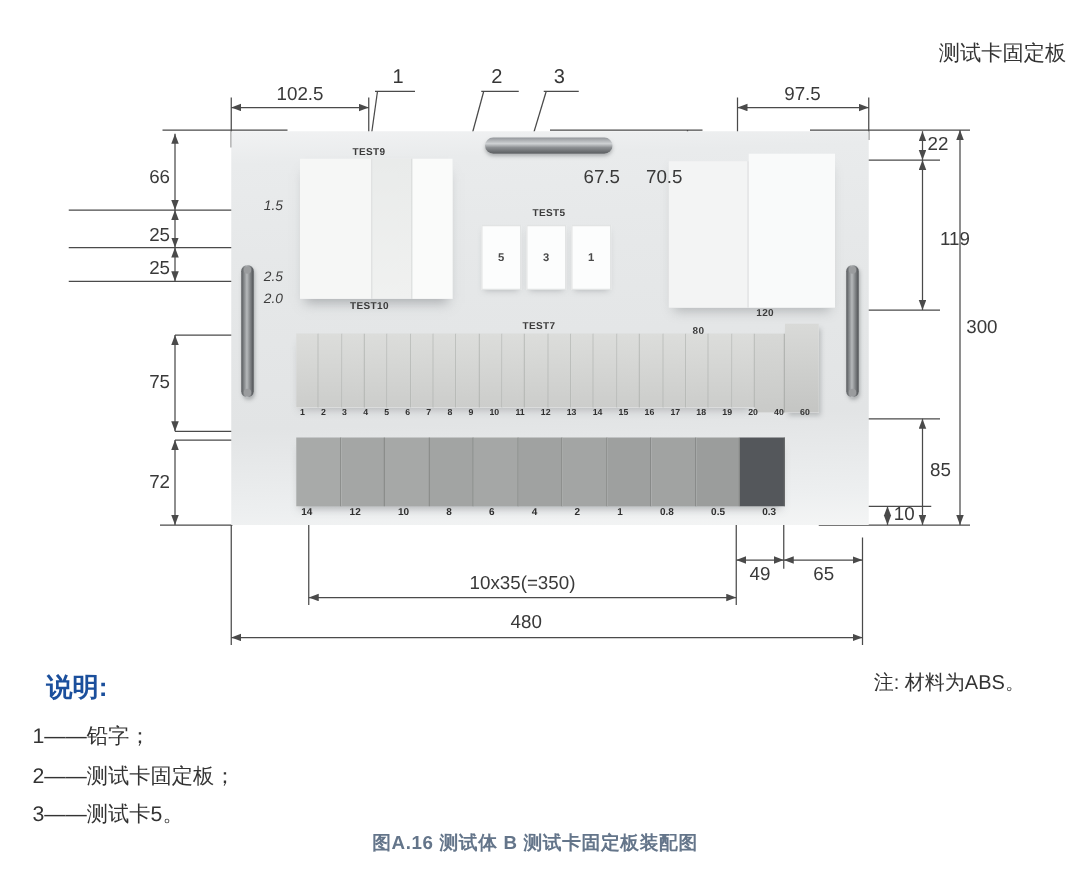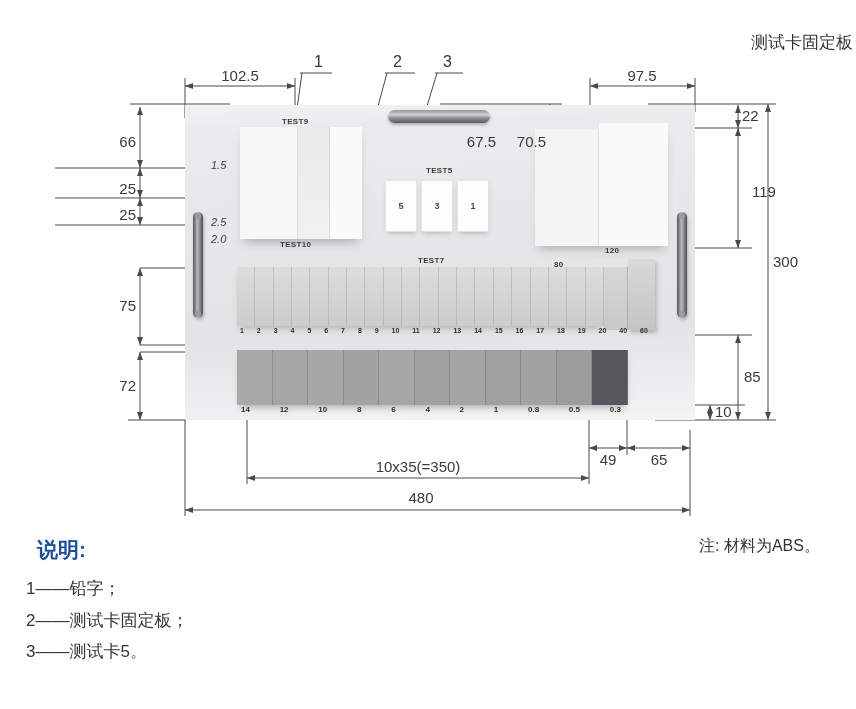--- a/index.html
+++ b/index.html
@@ -259,14 +259,15 @@
   <div class="dim c" style="left:590px; top:451px; width:36px;">49</div>
   <div class="dim c" style="left:641px; top:451px; width:36px;">65</div>
   <div class="dim c" style="left:343px; top:458px; width:150px;">10x35(=350)</div>
   <div class="dim c" style="left:395px; top:489px; width:52px;">480</div>
 
   <div class="legend-title">说明:</div>
   <div class="legend-item" style="top:577px;">1——铅字；</div>
   <div class="legend-item" style="top:609px;">2——测试卡固定板；</div>
   <div class="legend-item" style="top:640px;">3——测试卡5。</div>
   <div class="note-abs">注: 材料为ABS。</div>
+  <div class="caption">图A.16 测试体 B 测试卡固定板装配图</div>
 
 </div>
 
 </body></html>

